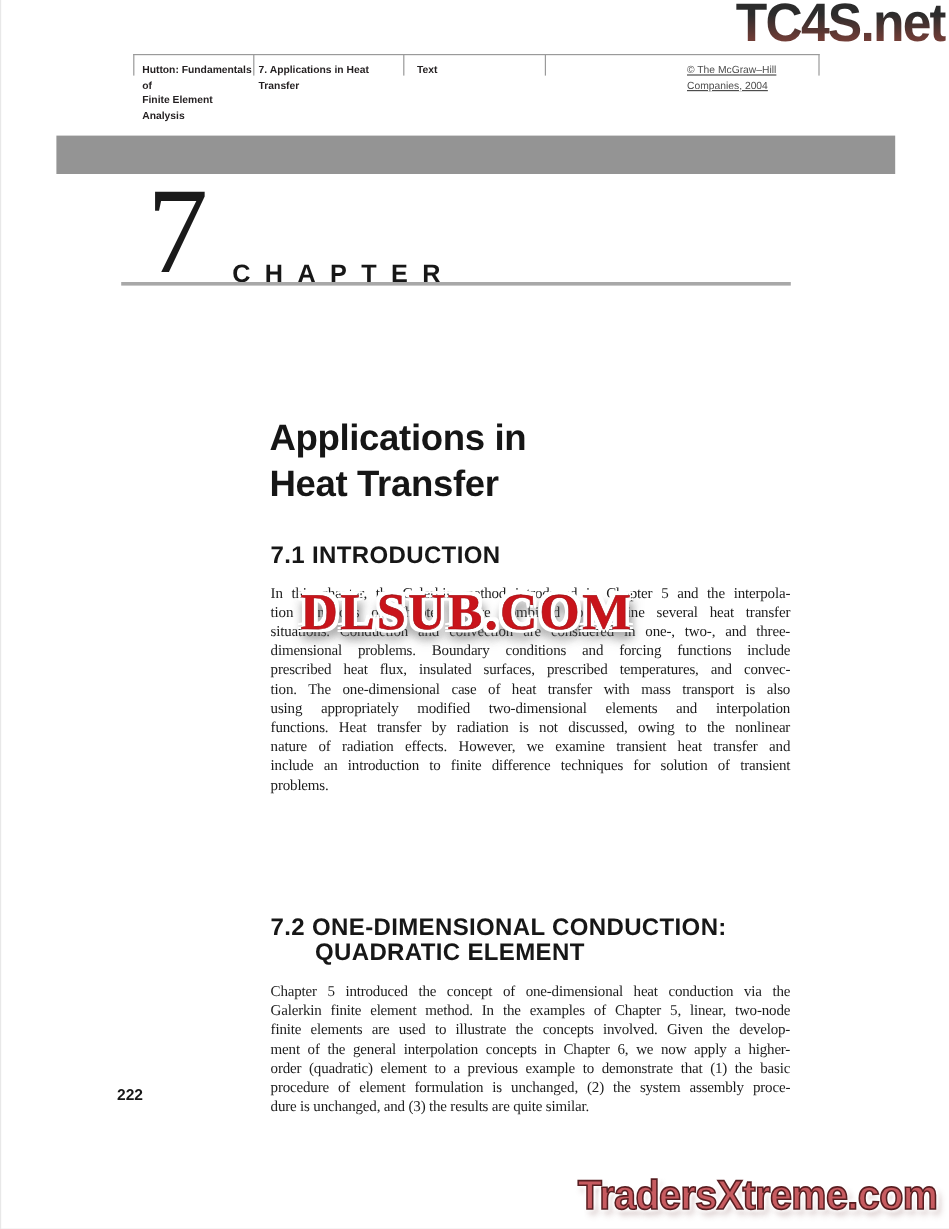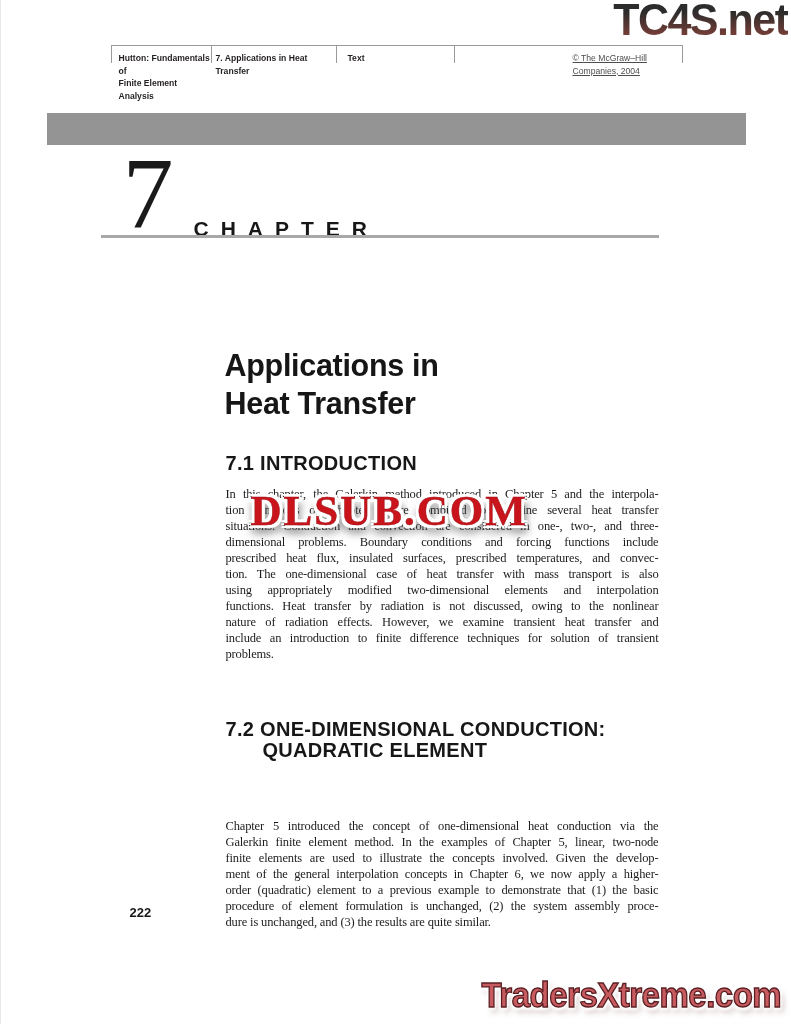--- a/index.html
+++ b/index.html
@@ -43,42 +43,42 @@
     position:absolute;left:224px;top:346px;
     font-weight:bold;font-size:30.5px;line-height:38px;letter-spacing:-.3px;
     color:#161616;white-space:pre-line;
   }
   
   .shead{
     position:absolute;left:225px;
     font-weight:bold;font-size:20px;line-height:21px;letter-spacing:.3px;
     color:#171717;white-space:pre-line;
   }
-  .shead.hang{padding-left:37px;text-indent:-37px;width:450px;}
+  .shead.hang{padding-left:37px;text-indent:-37px;width:450px;margin-top:44px;}
   
   .para{
     position:absolute;left:225px;width:433px;
     font-family:"Liberation Serif",serif;font-size:12.5px;line-height:16px;
     letter-spacing:-.15px;color:#1c1c1c;
   }
   .para .pline{text-align:justify;text-align-last:justify;white-space:normal;}
   .para .pline.last{text-align-last:left;}
   
   .dlsub{
     position:absolute;left:250px;top:488px;
     font-family:Liberation Serif, serif;font-weight:bold;
     font-size:43px;letter-spacing:2px;line-height:46px;
     color:#c9141b;
     -webkit-text-stroke:.5px #9d0f14;
     text-shadow:
       -3px -3px 0 #ffffff, 3px -3px 0 #ffffff, -3px 3px 0 #ffffff, 3px 3px 0 #ffffff,
       -3px 0 0 #ffffff, 3px 0 0 #ffffff, 0 -3px 0 #ffffff, 0 3px 0 #ffffff,
       6px 7px 7px rgba(90,90,90,.55), -3px 7px 7px rgba(90,90,90,.4), 0 9px 9px rgba(90,90,90,.35);
   }
-  .pagenum{position:absolute;left:97px;top:905px;font-weight:bold;font-size:13px;color:#171717;margin-left:32px;}
+  .pagenum{position:absolute;left:97px;top:905px;font-weight:bold;font-size:13px;color:#171717;}
   
   .traders{
     position:absolute;left:481px;top:977px;
     font-family:"Liberation Sans",sans-serif;font-weight:bold;
     font-size:33px;letter-spacing:-.5px;
     color:#c75b60;
     -webkit-text-stroke:1.3px #571d20;
     text-shadow:
       -2px -2px 3px #ffffff, 2px -2px 3px #ffffff, -2px 2px 3px #ffffff, 2px 2px 3px #ffffff,
       3px 4px 6px rgba(120,70,70,.45);

